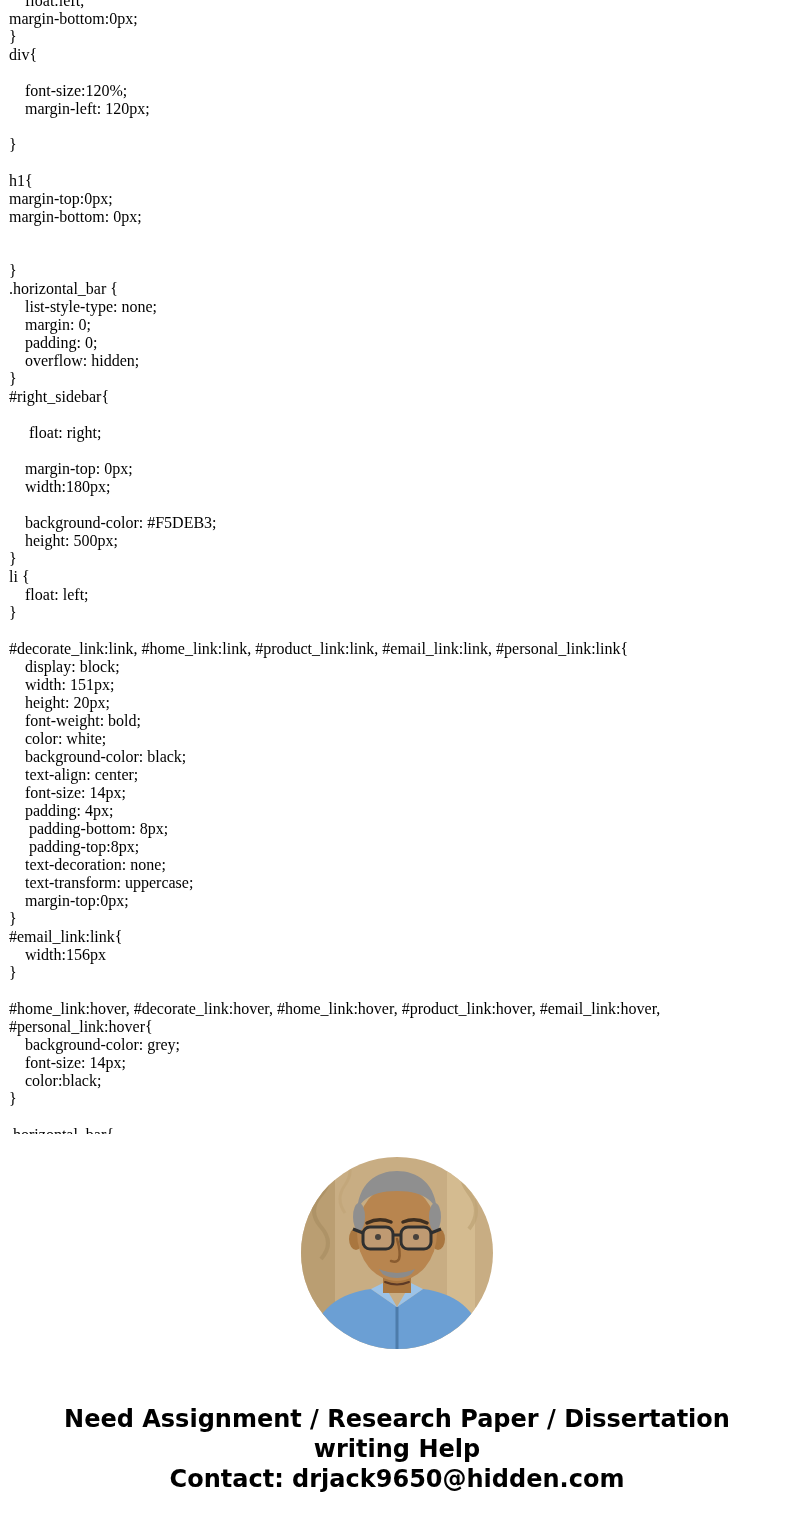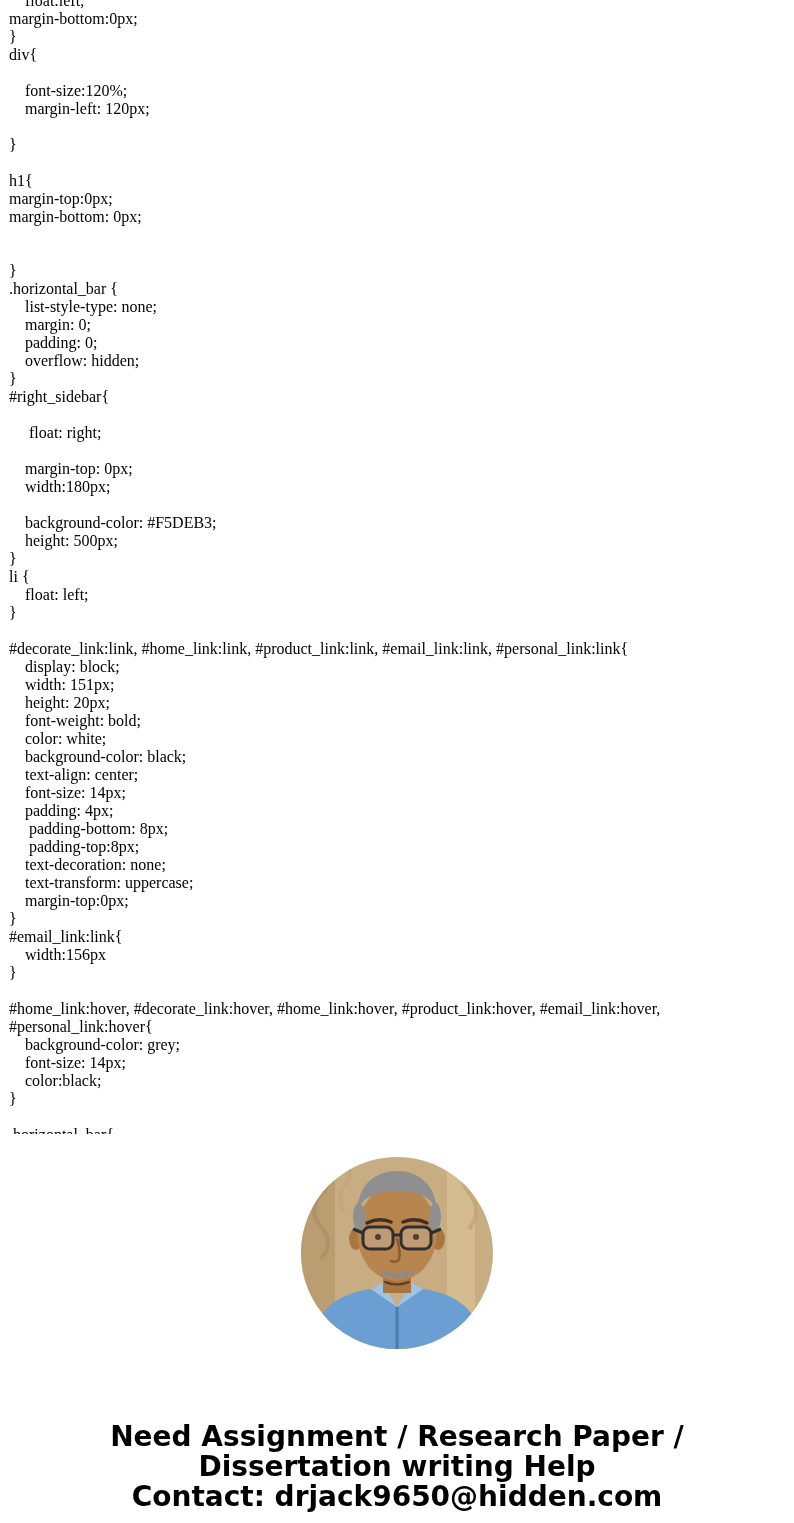--- a/index.html
+++ b/index.html
@@ -33,26 +33,26 @@
   .portrait-wrap {
     margin-top: 23px;
     text-align: center;
   }
   .portrait-wrap svg {
     display: inline-block;
     vertical-align: top;
   }
   
   .banner {
-    margin: 73px auto 0 auto;
+    margin: 55px auto 0 auto;
     max-width: 760px;
     text-align: center;
     font-family: "DejaVu Sans", sans-serif;
     font-weight: bold;
-    font-size: 28px;
+    font-size: 24px;
     line-height: 30px;
     color: #000000;
   }
 </style>
 </head>
 <body>
 
 <div class="code-clip">
   <pre>    float:left;
 margin-bottom:0px;

